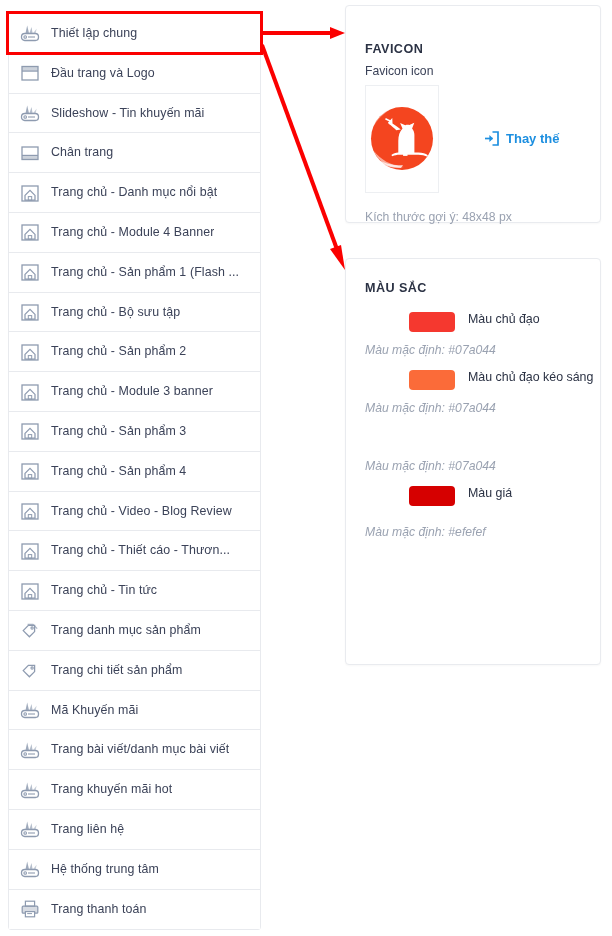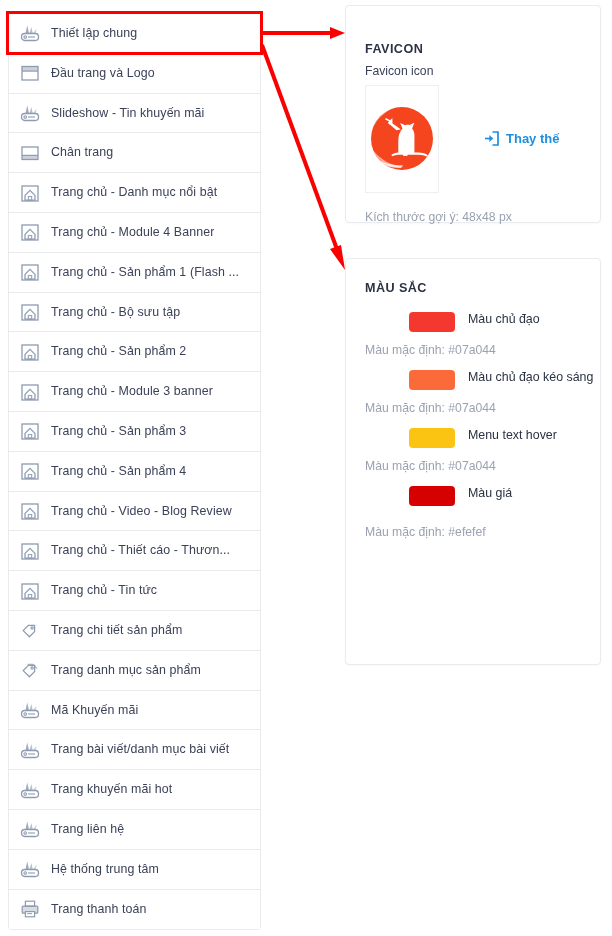--- a/index.html
+++ b/index.html
@@ -136,20 +136,21 @@
     color:#2b3244;
     margin-left:13px;
     white-space:nowrap;
   }
   .default-note{
     position:absolute;
     left:19px;
     font-size:12.2px;
     color:#9aa2b1;
     white-space:nowrap;
+    font-style:italic;
   }
 
   
   #annot{
     position:absolute;
     left:0;top:0;width:612px;height:936px;
     pointer-events:none;
   }
   #highlight-box{
     position:absolute;
@@ -317,33 +318,33 @@
          <rect x="9.3" y="14.6" width="3.4" height="3.6" fill="none" stroke="#8e9bb0" stroke-width="1"></rect>
         </svg>
       </span>
       <span class="nav-label">Trang chủ - Tin tức</span>
     </div>
     <div class="nav-item">
       <span class="nav-ico">
         <svg width="22" height="22" viewBox="0 0 22 22">
           <path d="M4.2 11.6 L9.4 6.4 L15.6 6.4 L15.6 12.6 L10.4 17.8 Z" fill="none" stroke="#8e9bb0" stroke-width="1.3"></path>
          <circle cx="13.1" cy="9.0" r="1.15" fill="none" stroke="#8e9bb0" stroke-width="1.1"></circle>
-        </svg>
-      </span>
-      <span class="nav-label">Trang chi tiết sản phẩm</span>
+         <path d="M8.6 5.4 L14.0 5.4 L18.2 9.6" fill="none" stroke="#8e9bb0" stroke-width="1.2" opacity=".75"></path>
+        </svg>
+      </span>
+      <span class="nav-label">Trang danh mục sản phẩm</span>
     </div>
     <div class="nav-item">
       <span class="nav-ico">
         <svg width="22" height="22" viewBox="0 0 22 22">
           <path d="M4.2 11.6 L9.4 6.4 L15.6 6.4 L15.6 12.6 L10.4 17.8 Z" fill="none" stroke="#8e9bb0" stroke-width="1.3"></path>
          <circle cx="13.1" cy="9.0" r="1.15" fill="none" stroke="#8e9bb0" stroke-width="1.1"></circle>
-         <path d="M8.6 5.4 L14.0 5.4 L18.2 9.6" fill="none" stroke="#8e9bb0" stroke-width="1.2" opacity=".75"></path>
-        </svg>
-      </span>
-      <span class="nav-label">Trang danh mục sản phẩm</span>
+        </svg>
+      </span>
+      <span class="nav-label">Trang chi tiết sản phẩm</span>
     </div>
     <div class="nav-item">
       <span class="nav-ico">
         <svg width="22" height="22" viewBox="0 0 22 22">
           <rect x="2.5" y="11.5" width="17" height="7" rx="3.2" fill="none" stroke="#8e9bb0" stroke-width="1.3"></rect>
          <circle cx="6.2" cy="15" r="1.3" fill="none" stroke="#8e9bb0" stroke-width="1.1"></circle>
          <line x1="9" y1="15" x2="16" y2="15" stroke="#8e9bb0" stroke-width="1.1"></line>
          <path d="M6.5 11.2 L8.2 3.4 L10 11.2 Z" fill="#8e9bb0" opacity=".85"></path>
          <path d="M10.4 11.2 L12.5 5.0 L13.6 11.2 Z" fill="#8e9bb0" opacity=".65"></path>
          <path d="M14.0 11.2 L17.6 6.8 L16.6 11.2 Z" fill="#8e9bb0" opacity=".5"></path>
@@ -463,24 +464,20 @@
 <div class="color-row" style="top: 53px;">
       <span class="swatch" style="background: rgb(245, 56, 47);"></span>
       <span class="color-name">Màu chủ đạo</span>
     </div>
     <div class="default-note" style="top: 84px;">Màu mặc định: #07a044</div>
     <div class="color-row" style="top: 111px;">
       <span class="swatch" style="background: rgb(251, 107, 57);"></span>
       <span class="color-name">Màu chủ đạo kéo sáng</span>
     </div>
     <div class="default-note" style="top: 142px;">Màu mặc định: #07a044</div>
-    <div class="color-row" style="top: 169px;">
-      <span class="swatch" style="background: rgb(251, 195, 18);"></span>
-      <span class="color-name">Menu text hover</span>
-    </div>
     <div class="default-note" style="top: 200px;">Màu mặc định: #07a044</div>
     <div class="color-row" style="top: 227px;">
       <span class="swatch" style="background: rgb(214, 0, 0);"></span>
       <span class="color-name">Màu giá</span>
     </div>
     <div class="default-note" style="top: 266px;">Màu mặc định: #efefef</div>
   </div>
 
 <div id="annot">
   <div id="highlight-box"></div>

